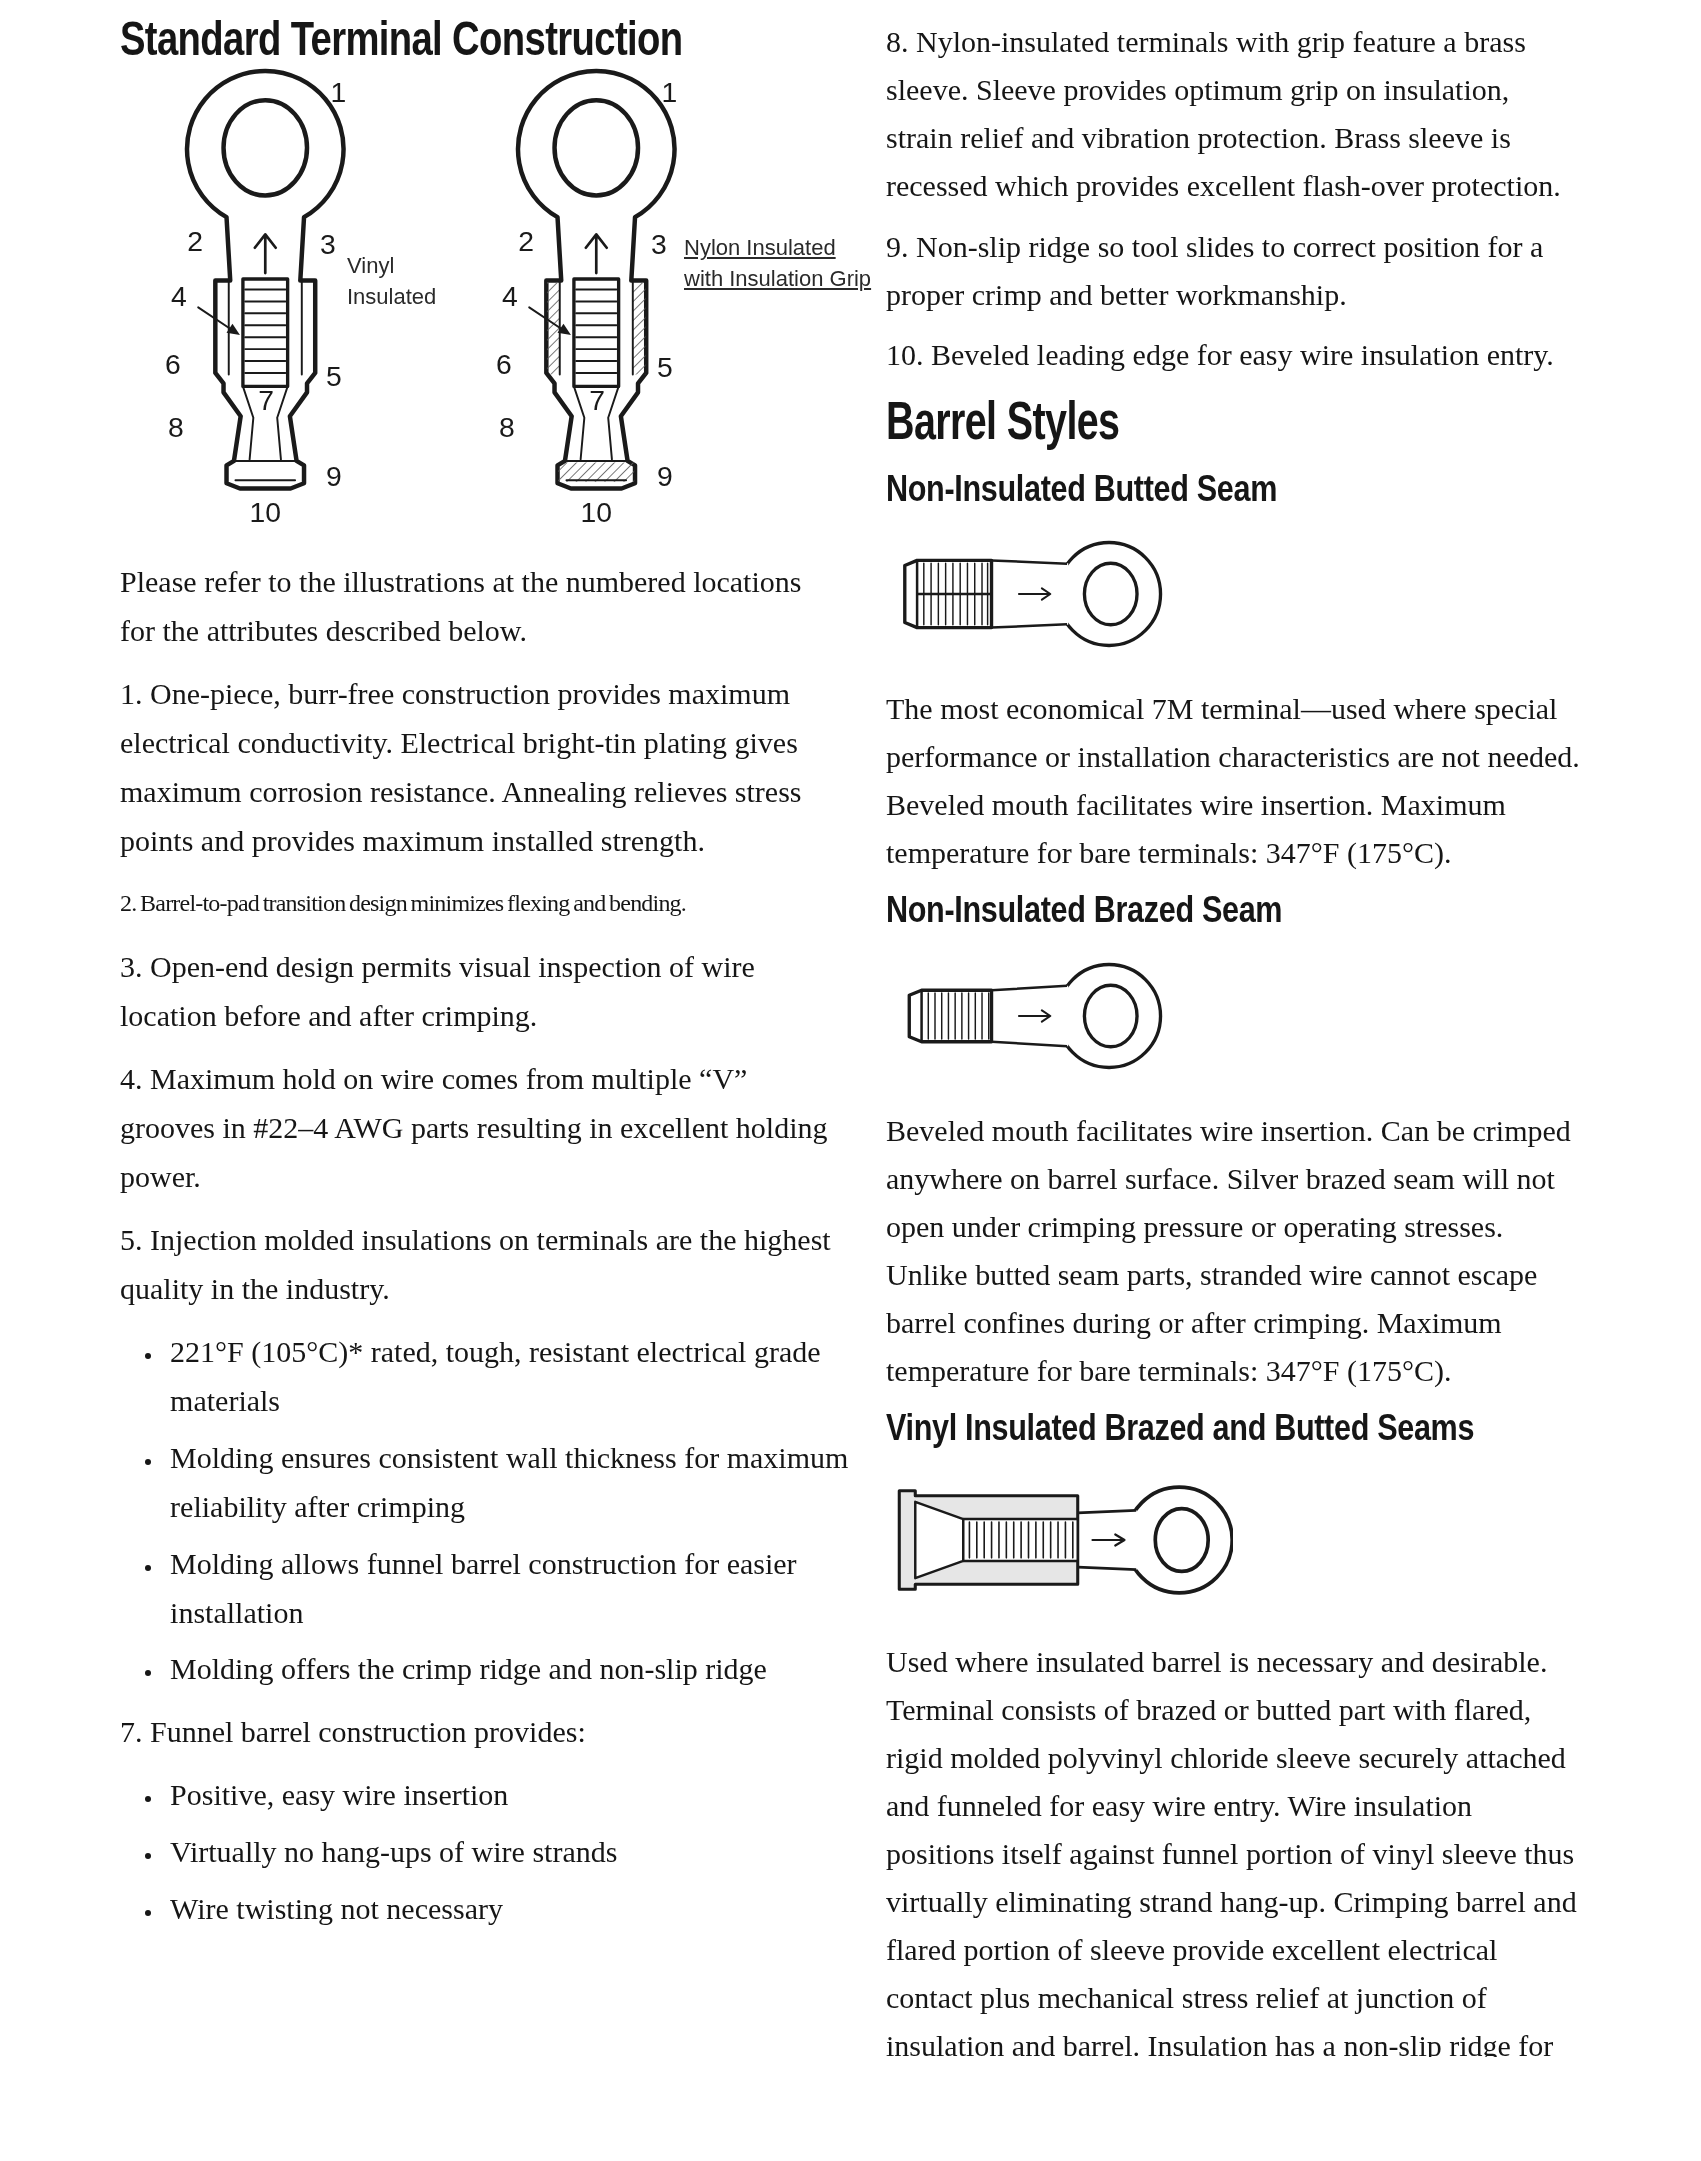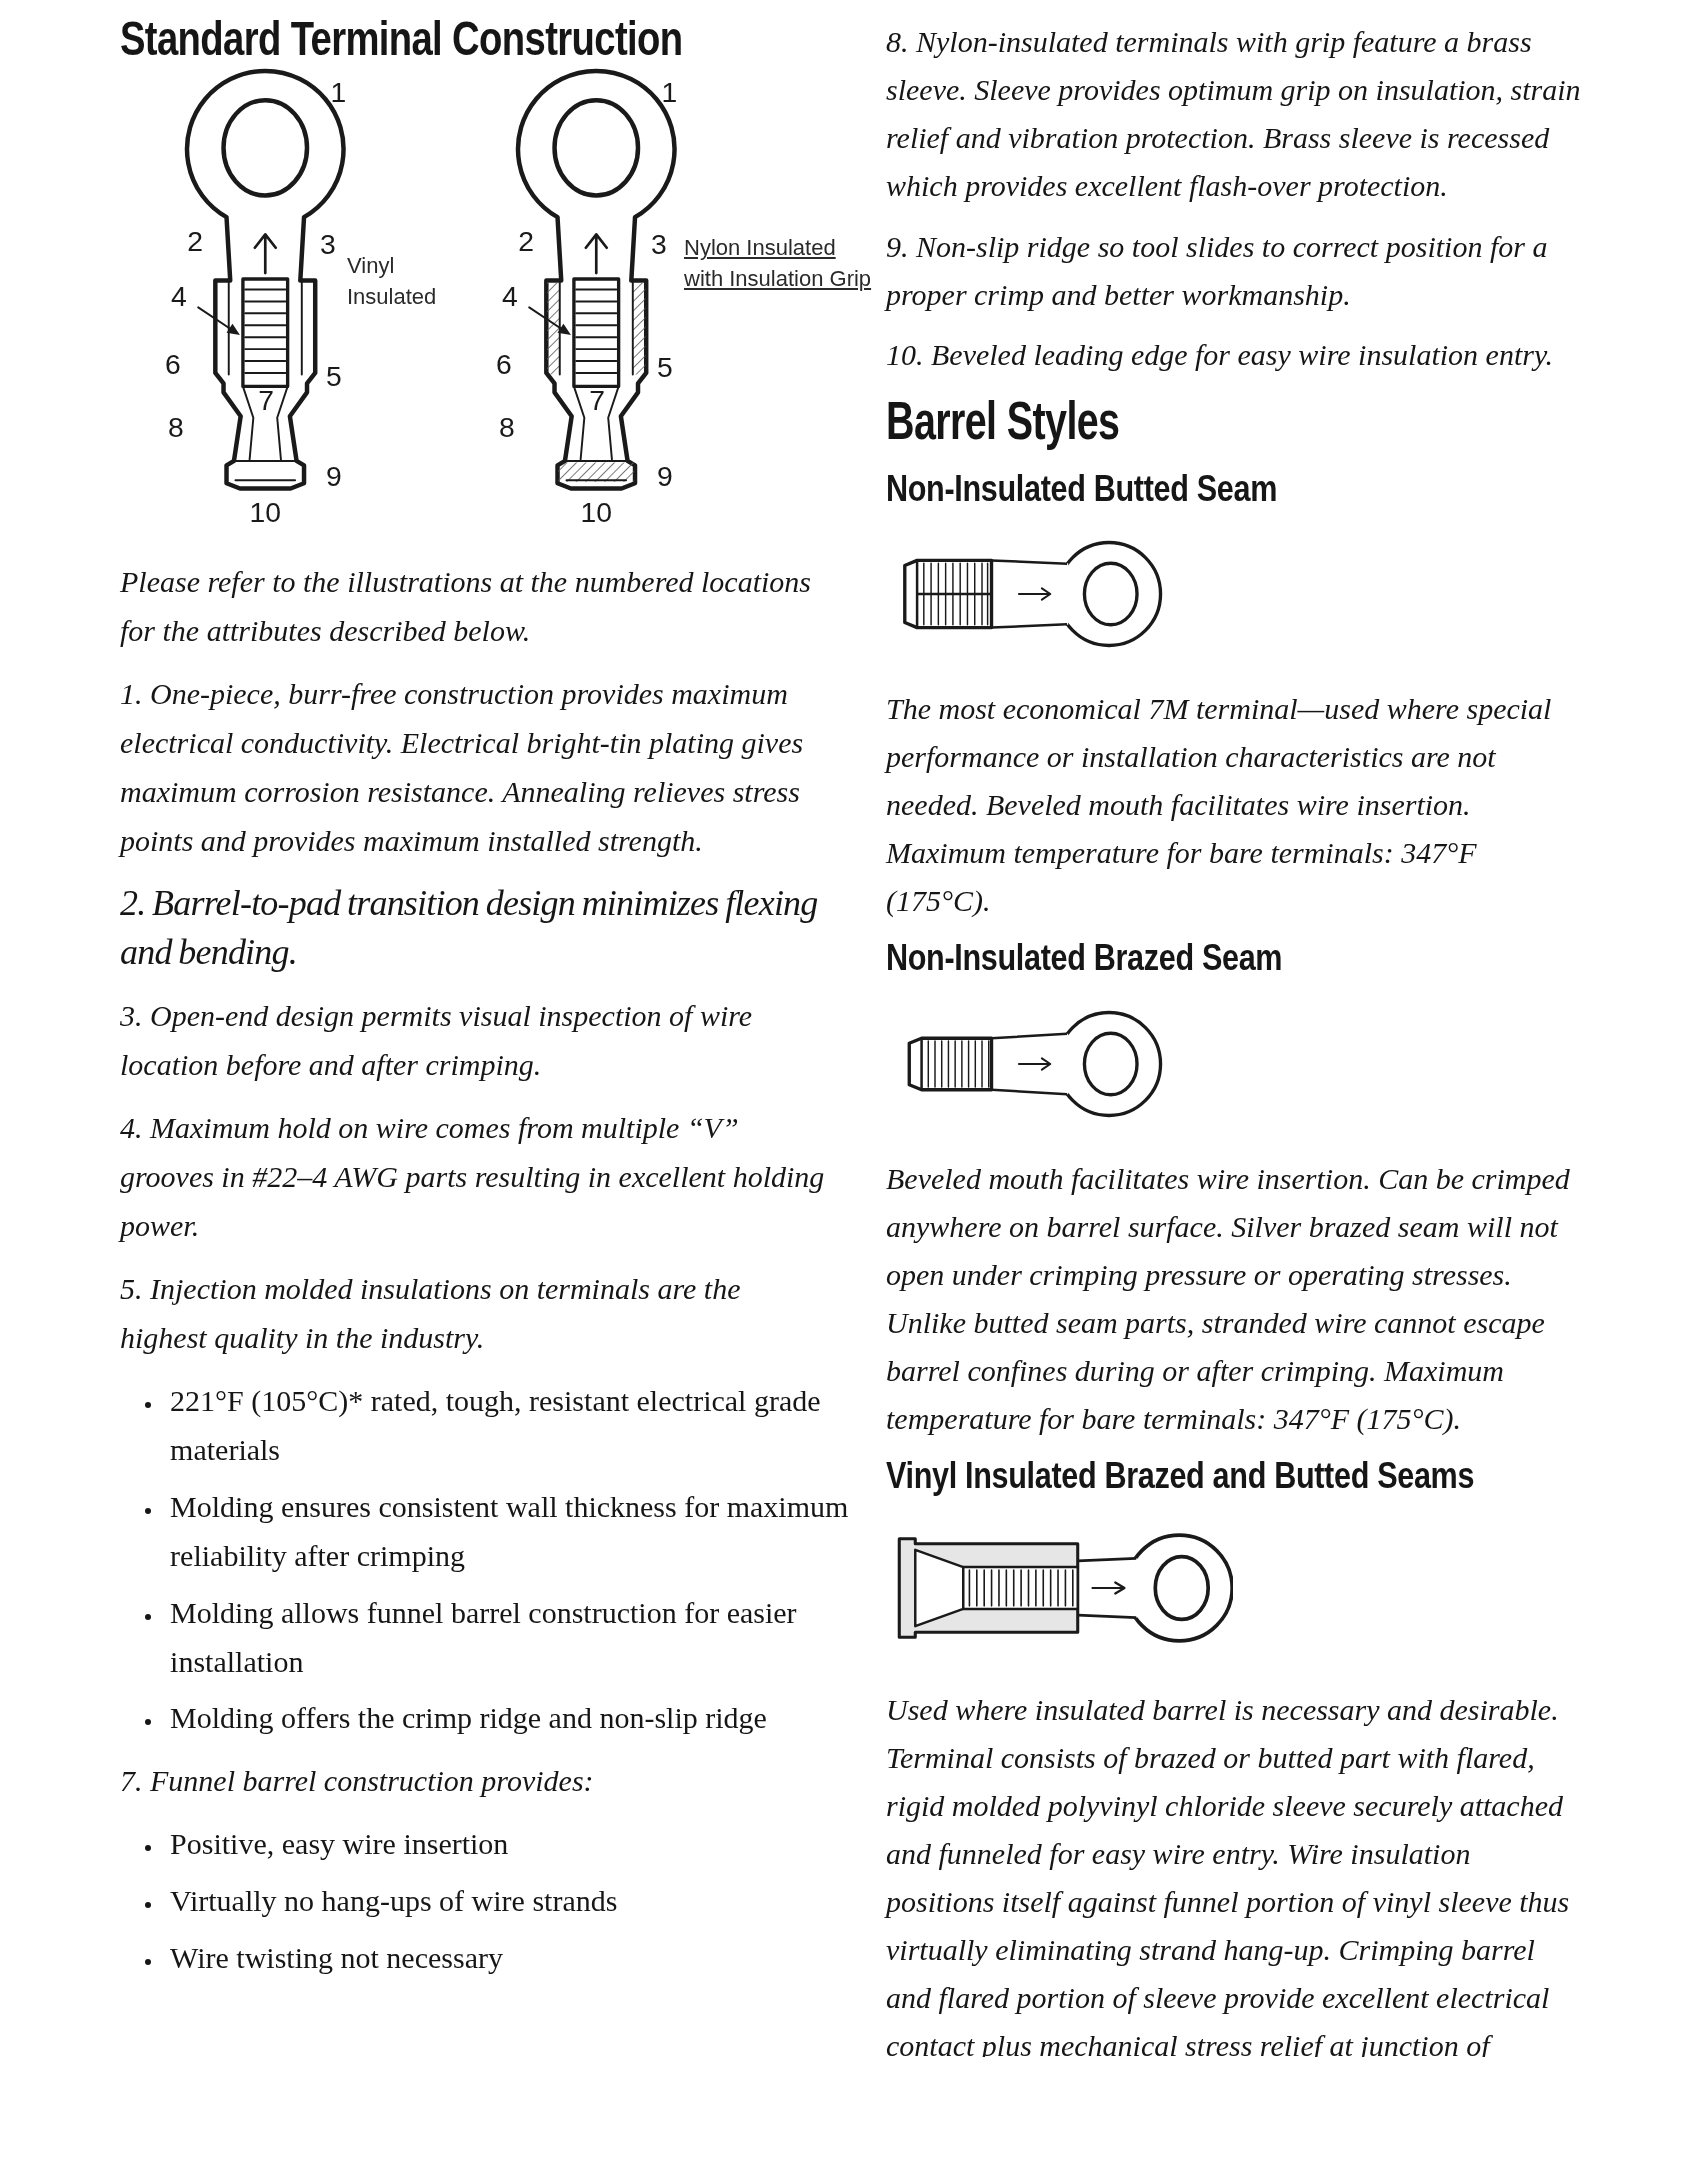--- a/index.html
+++ b/index.html
@@ -37,23 +37,23 @@
     font-family: "Liberation Sans", sans-serif;
     font-weight: 700;
     font-size: 36px;
     line-height: 41px;
     letter-spacing: -0.4px;
     transform: scaleX(0.85);
     transform-origin: 0 0;
     white-space: nowrap;
     margin: 0 0 12.3px 0;
   }
-  .p { font-size: 30px; line-height: 49px; margin: 0 16px 14px 0; font-style: italic; }
+  .p { font-size: 30px; line-height: 49px; margin: 0 16px 14px 0; }
   .col-right .p { line-height: 48px; margin-bottom: 12.3px; }
-  .squeeze { font-size: 36px; letter-spacing: -0.8px; word-spacing: -1.5px; }
+  .squeeze { font-size: 24px; letter-spacing: -0.8px; word-spacing: -1.5px; }
 
   ul.bullets { list-style: disc outside; margin: 0 0 14px 0; padding: 0 0 0 44px; }
   ul.bullets li { font-size: 30px; line-height: 49px; margin: 0 0 7.7px 0; padding-left: 6.1px; }
   ul.bullets li:last-child { margin-bottom: 0; }
   ul.bullets li::marker { font-size: 21.5px; }
 
   .figure-main { position: relative; height: 491px; margin: 0; }
   .term-svg { position: absolute; top: -21.5px; }
   .term-svg.vinyl { left: 10.7px; }
   .term-svg.nylon { left: 342px; }

